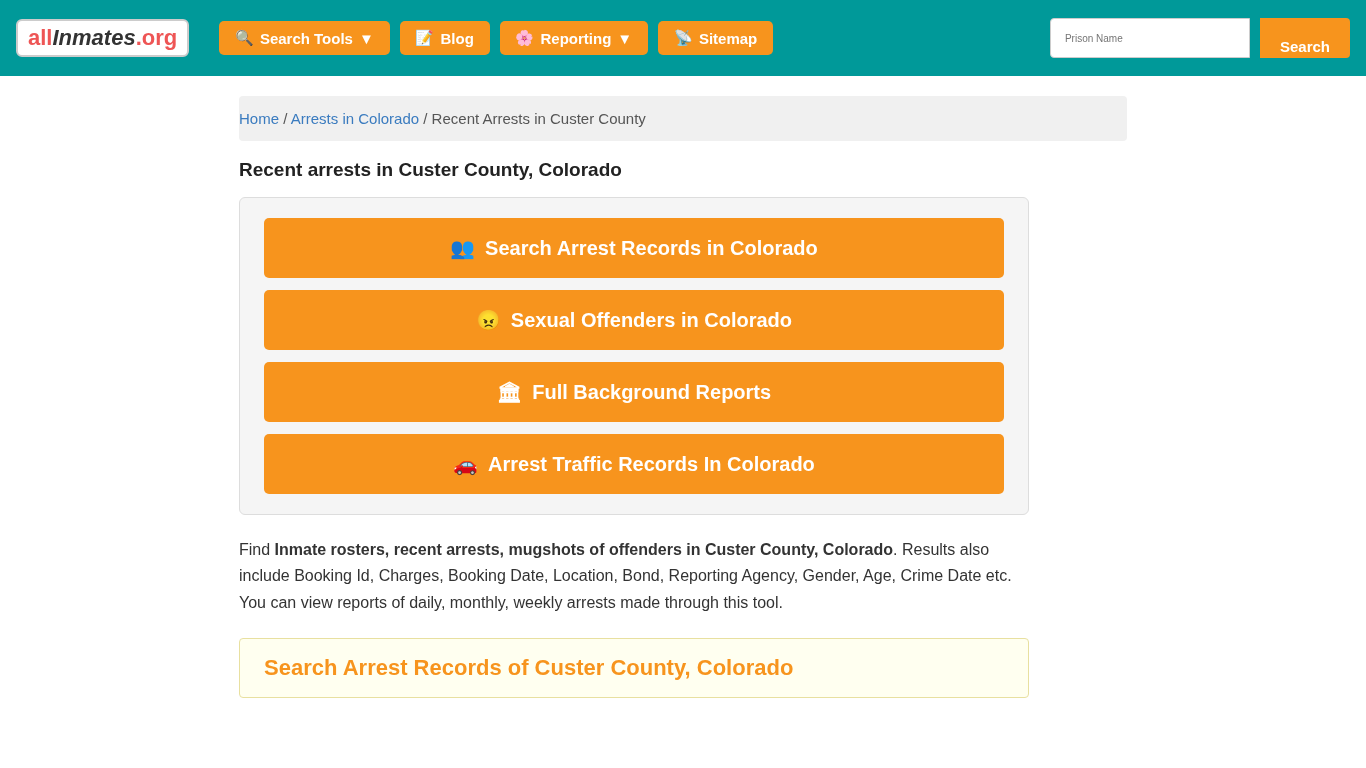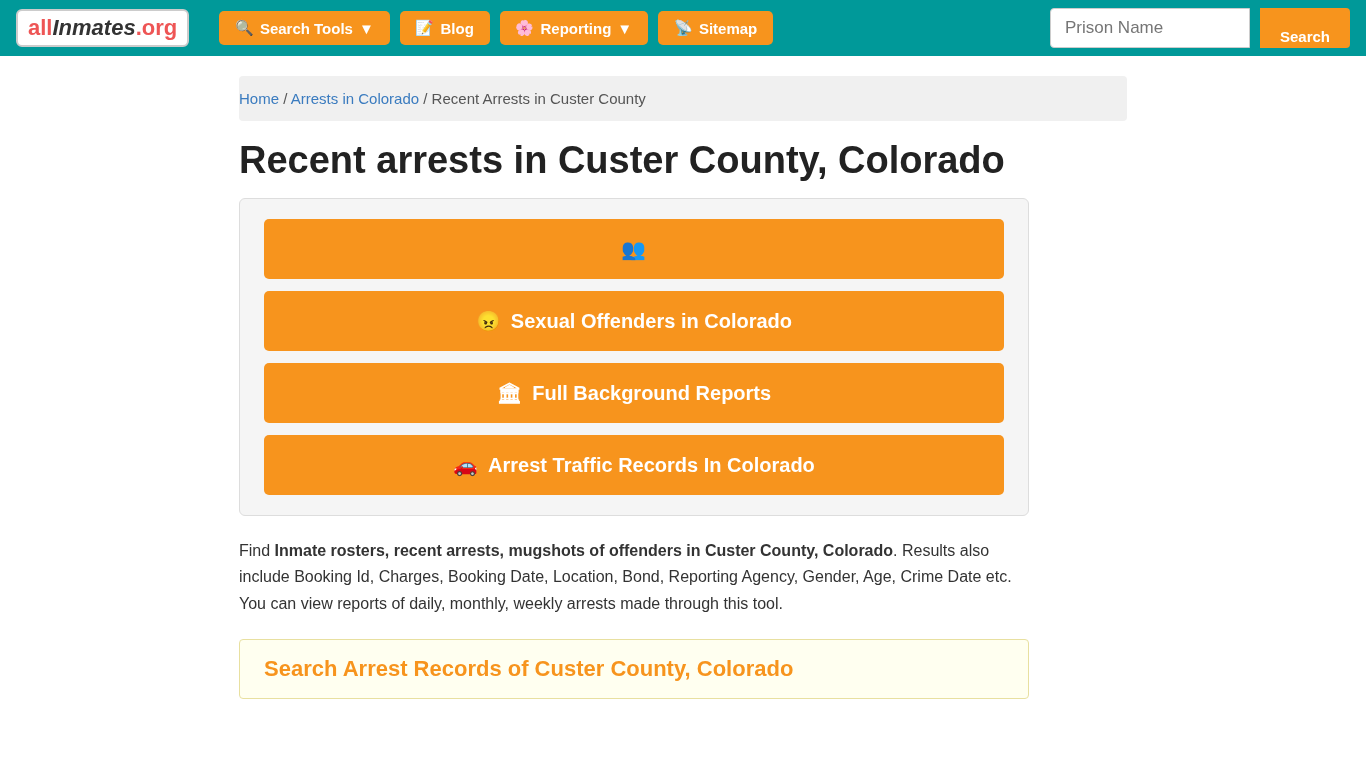--- a/index.html
+++ b/index.html
@@ -4,21 +4,21 @@
   <style>
     * { margin: 0; padding: 0; box-sizing: border-box; }
     body { font-family: Arial, sans-serif; background: #fff; color: #333; font-size: 16px; }
 
     
     nav {
       background: #009999;
       display: flex;
       align-items: center;
       padding: 0 16px;
-      height: 56px;
+      height: 76px;
       gap: 10px;
     }
     .logo-box {
       background: #fff;
       border-radius: 6px;
       padding: 4px 10px;
       margin-right: 20px;
       font-size: 22px;
       font-weight: 900;
       color: #333;
@@ -39,21 +39,21 @@
       display: flex;
       align-items: center;
       gap: 6px;
       white-space: nowrap;
     }
 
     .nav-spacer { flex: 1; }
 
     .search-input {
       padding: 8px 14px;
-      font-size: 17px;
+      font-size: 10px;
       border: 1px solid #ccc;
       border-radius: 4px 0 0 4px;
       width: 200px;
       outline: none;
       height: 40px;
       color: #999;
     }
     .search-btn {
       background: #f7941d;
       color: #fff;
@@ -82,21 +82,21 @@
       font-size: 15px;
     }
     .breadcrumb-bar a {
       color: #3a7bbf;
       text-decoration: none;
     }
     .breadcrumb-bar span { color: #555; }
 
     
     .page-title {
-      font-size: 38px;
+      font-size: 19px;
       font-weight: bold;
       color: #222;
       margin-bottom: 16px;
     }
 
     
     .card {
       background: #f5f5f5;
       border: 1px solid #ddd;
       border-radius: 6px;
@@ -194,20 +194,21 @@
     <a href="#">Arrests in Colorado</a>
     <span> / </span>
     <span>Recent Arrests in Custer County</span>
   </div>
 
   <h1 class="page-title">Recent arrests in Custer County, Colorado</h1>
 
   <div class="card">
     <button class="orange-btn">
       <span>👥</span>
+      <span>Search Arrest Records in Colorado</span>
     </button>
     <button class="orange-btn">
       <span>😠</span>
       <span>Sexual Offenders in Colorado</span>
     </button>
     <button class="orange-btn">
       <span>🏛</span>
       <span>Full Background Reports</span>
     </button>
     <button class="orange-btn">

